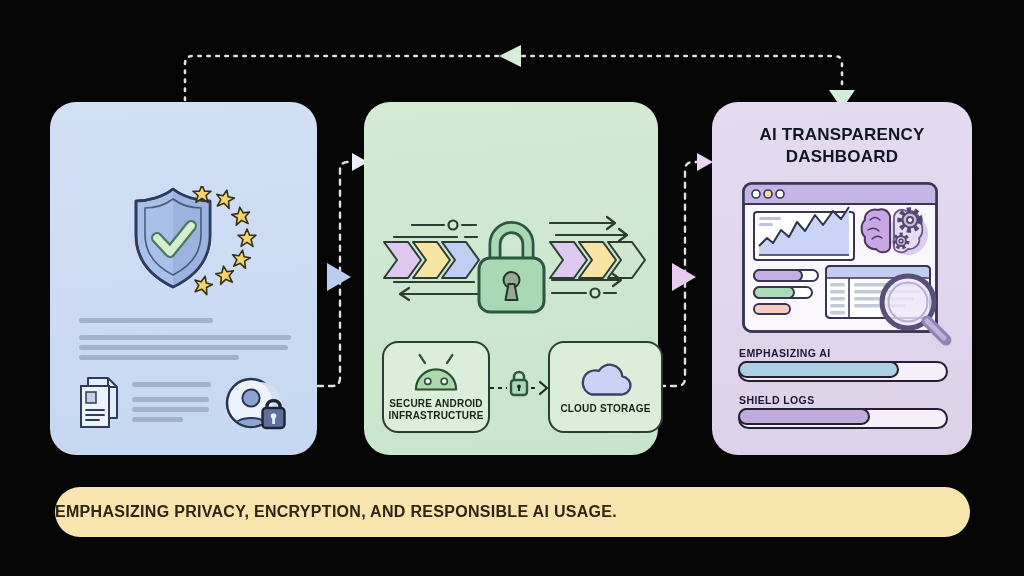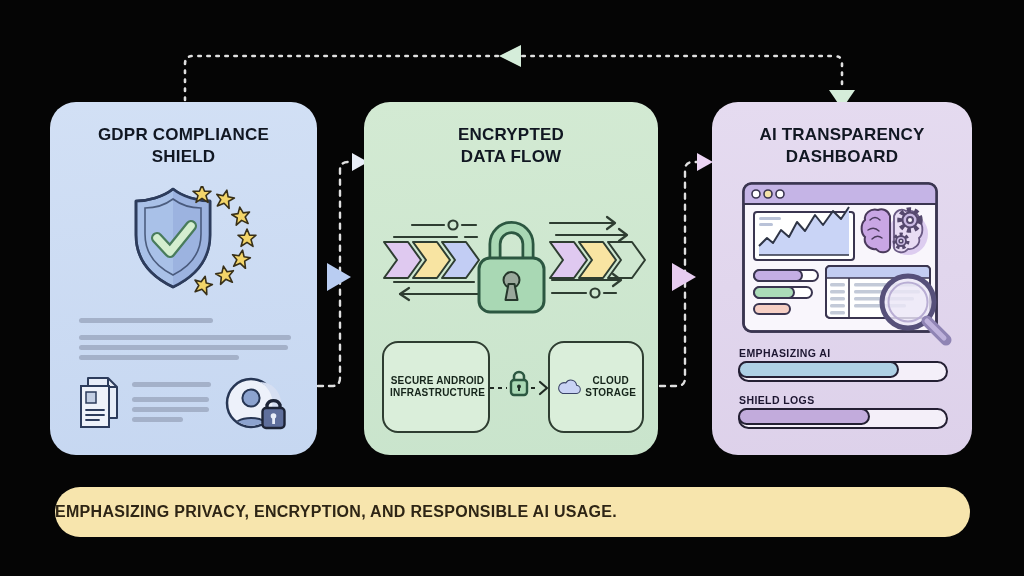--- a/index.html
+++ b/index.html
@@ -27,21 +27,21 @@
   #panel-dash{left:712px;width:260px;background:linear-gradient(175deg,#e5dbf0,#ddd1ea)}
   .panel-title{position:absolute;top:22px;left:0;right:0;text-align:center;font-weight:bold;
     font-size:17px;line-height:1.28;letter-spacing:.2px;color:var(--title)}
   #panel-gdpr .panel-title{padding:0 34px}
   #panel-flow .panel-title{padding:0 80px}
   #panel-dash .panel-title{padding:0 32px}
   .abs{position:absolute}
   .ph-line{position:absolute;height:5px;border-radius:3px;background:var(--line-gray)}
   
   .flow-box{position:absolute;top:239px;height:92px;border:2.5px solid var(--flow-stroke);
-    border-radius:16px;background:var(--box-green);display:flex;
+    border-radius:16px;background:var(--box-green);display:flex;flex-direction:column;
     align-items:center;justify-content:center;gap:3px;padding:4px 6px}
   .flow-box-label{font-size:10px;font-weight:bold;line-height:1.2;text-align:center;
     color:#15241a;letter-spacing:.2px}
   
   .metric-label{position:absolute;font-size:10.5px;font-weight:bold;letter-spacing:.4px;
     color:#1c1530}
   .progress-track{position:absolute;left:26px;width:210px;height:21px;background:var(--track-bg);
     border:2px solid var(--track-stroke);border-radius:11px}
   .progress-fill{height:100%;border:2px solid var(--track-stroke);border-radius:10px;
     margin:-2px 0 0 -2px}
@@ -68,21 +68,20 @@
     <polygon points="829,90 855,90 842,109" fill="var(--arrow-mint)"></polygon>
     <path class="dashes" d="M318,386 H332 Q340,386 340,378 V170 Q340,162 348,162 H352"></path>
     <polygon points="352,153 368,162 352,171" fill="var(--arrow-white)"></polygon>
     <polygon points="327,263 351,277 327,291" fill="var(--arrow-blue)"></polygon>
     <path class="dashes" d="M660,386 H677 Q685,386 685,378 V170 Q685,162 693,162 H697"></path>
     <polygon points="697,153 713,162 697,171" fill="#ecd4f4"></polygon>
     <polygon points="672,263 696,277 672,291" fill="var(--arrow-pink)"></polygon>
   </svg>
 
   <div class="panel" id="panel-gdpr">
-    <div class="panel-title">GDPR COMPLIANCE SHIELD</div>
 
     <svg class="abs" style="left:76px;top:84px" width="144" height="112" viewBox="0 0 144 112">
       <defs>
         <clipPath id="shr">
             <rect x="47" y="0" width="45" height="112"></rect>
           </clipPath>
         <polygon id="star" points="0,-9 2.6,-2.8 9,-2.8 4,1.5 6,8.4 0,4.4 -6,8.4 -4,1.5 -9,-2.8 -2.6,-2.8"></polygon>
       </defs>
       <path d="M47,3 C37,11 22,15 10,15 V49 C10,76 26,91 47,101 C68,91 84,76 84,49 V15 C72,15 57,11 47,3 Z" fill="var(--shield-blue)" stroke="var(--outline-blue)" stroke-width="2.6" stroke-linejoin="round"></path>
       <path d="M47,3 C37,11 22,15 10,15 V49 C10,76 26,91 47,101 C68,91 84,76 84,49 V15 C72,15 57,11 47,3 Z" fill="var(--shield-dark)" clip-path="url(#shr)"></path>
@@ -136,21 +135,20 @@
         <path d="M8,54 C8,38 46,38 46,54 Z" fill="#8ca3cf" stroke="#273654" stroke-width="2"></path>
       </g>
       <path d="M43,33 v-4 a7,7 0 0 1 13,0 v4" fill="none" stroke="#1d2436" stroke-width="3.4"></path>
       <rect x="38.5" y="32" width="22" height="20" rx="3.5" fill="#5f6f9c" stroke="#1d2436" stroke-width="2.4"></rect>
       <circle cx="49.5" cy="40" r="2.8" fill="#e8edf8"></circle>
       <rect x="48.2" y="42" width="2.8" height="6" fill="#e8edf8"></rect>
     </svg>
   </div>
 
   <div class="panel" id="panel-flow">
-    <div class="panel-title">ENCRYPTED DATA FLOW</div>
 
     <svg class="abs" style="left:0;top:112px" width="294" height="122" viewBox="0 0 294 122">
       <defs>
           <path id="chev" d="M0,0 H24 L37,18 L24,36 H0 L13,18 Z"></path>
         </defs>
 
       <g>
         <line class="fs" x1="48" y1="11" x2="80" y2="11"></line>
         <circle cx="89" cy="11" r="4.5" class="fs"></circle>
         <line class="fs" x1="98" y1="11" x2="112" y2="11"></line>
@@ -208,21 +206,21 @@
     <svg class="abs" style="left:124px;top:262px" width="62" height="44" viewBox="0 0 62 44">
       <line x1="2" y1="24" x2="19" y2="24" stroke="#1f2a22" stroke-width="2" stroke-dasharray="4 4"></line>
       <path d="M26,16 v-3 a5,5 0 0 1 10,0 v3" fill="none" stroke="var(--outline-green)" stroke-width="2.5"></path>
       <rect x="23" y="16" width="16" height="15" rx="3" fill="var(--lock-green)" stroke="var(--outline-green)" stroke-width="2.4"></rect>
       <circle cx="31" cy="22.5" r="2" fill="#1f2e26"></circle>
       <line x1="31" y1="23.5" x2="31" y2="27" stroke="#1f2e26" stroke-width="2"></line>
       <line x1="43" y1="24" x2="51" y2="24" stroke="#1f2a22" stroke-width="2" stroke-dasharray="4 4"></line>
       <path d="M52,18 L59,24 L52,30" fill="none" stroke="#1f2a22" stroke-width="2.2" stroke-linecap="round" stroke-linejoin="round"></path>
     </svg>
 
-    <div class="flow-box" style="left:184px;width:96px">
+    <div class="flow-box" style="left:184px;width:115px">
       <svg width="58" height="40" viewBox="0 0 64 44">
         <path d="M16,38 H48 A10,10 0 0 0 50,18 A14,14 0 0 0 24,12 A11.5,11.5 0 0 0 16,38 Z" fill="var(--cloud-blue)" stroke="#3a4366" stroke-width="2.5" stroke-linejoin="round"></path>
       </svg>
       <div class="flow-box-label">CLOUD STORAGE</div>
     </div>
   </div>
 
   <div class="panel" id="panel-dash">
     <div class="panel-title">AI TRANSPARENCY DASHBOARD</div>
 

